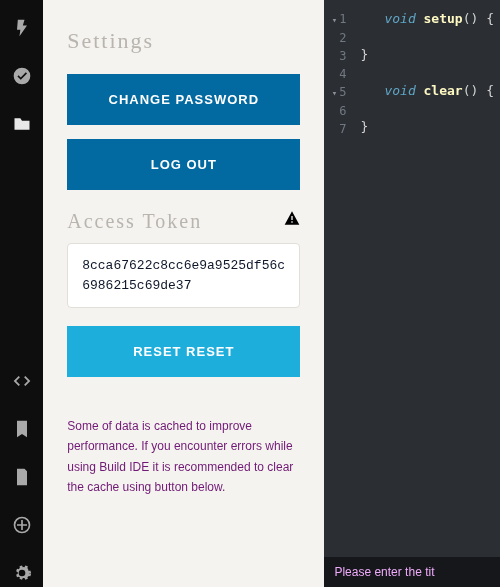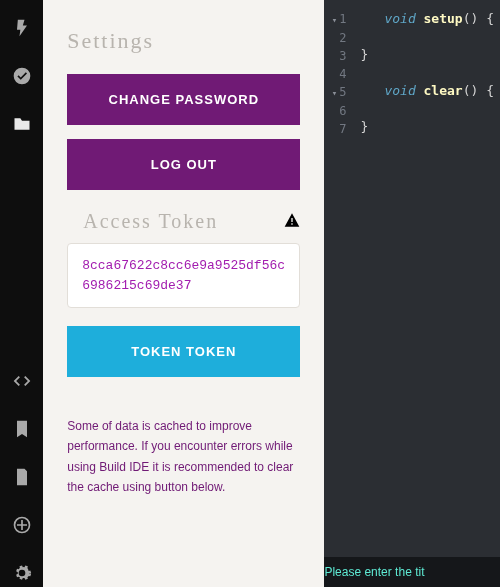--- a/index.html
+++ b/index.html
@@ -43,34 +43,34 @@
   border: none;
   color: #fff;
   font-weight: bold;
   font-size: 13px;
   letter-spacing: 1px;
   padding: 18px 0;
   text-align: center;
   cursor: pointer;
   margin-bottom: 14px;
 }
-.btn-orange { background: #701a75; }
+.btn-orange { background: #0369a1; }
 .btn-blue { background: #1eaedb; }
 .section-head {
-  display: flex; align-items: center; justify-content: space-between;
-  margin-top: 20px; margin-bottom: 10px; margin-left: 16px;
+  display: flex; justify-content: space-between;
+  margin-top: 20px; margin-bottom: 10px;
 }
 .token-box {
   background: #fff;
   border: 1px solid #e2ded8;
   border-radius: 4px;
   padding: 12px 14px;
   font-family: "Courier New", monospace;
   font-size: 13px;
-  color: #a21caf;
+  color: #0f172a;
   word-break: break-all;
   line-height: 1.5;
   margin-bottom: 18px;
 }
 .cache-text {
   font-size: 12px;
   color: #701a75;
   line-height: 1.7;
   margin-top: 39px;
 }
@@ -102,24 +102,25 @@
   white-space: pre;
 }
 .kw { color: #5fa6c7; font-style: italic; margin-left: 24px; }
 .fn { color: #fef9c3; font-weight: bold; }
 .pn { color: #d4d4d4; }
 .status {
   position: absolute;
   bottom: 0; left: 0; right: 0;
   height: 30px;
   background: #15171a;
-  color: #5eead4;
+  color: #f0abfc;
   font-family: Arial, sans-serif;
   font-size: 12px;
   line-height: 30px;
+  padding-left: 10px;
   overflow: hidden;
   white-space: nowrap;
 }
 </style>
 </head>
 <body>
 
 <div class="sidebar">
   <span class="flash"><svg viewBox="0 0 24 24">
         <path d="M7 2l-1 12h4l-1 8 9-13h-5l2-7z"></path>
@@ -158,21 +159,21 @@
     <div class="heading" style="margin-bottom:0;font-size:20px">Access Token</div>
     <span>
       <svg class="warn-icon" viewBox="0 0 24 24">
           <path d="M12 2L1 22h22L12 2zm-1 7h2v6h-2zm0 8h2v2h-2z"></path>
         </svg>
     </span>
   </div>
 
   <div class="token-box">8cca67622c8cc6e9a9525df56c6986215c69de37</div>
 
-  <button class="btn btn-blue">TOKEN TOKEN</button>
+  <button class="btn btn-blue">RESET RESET</button>
 
   <div class="cache-text">Some of data is cached to improve performance. If you encounter errors while using Build IDE it is recommended to clear the cache using button below.</div>
 </div>
 
 <div class="editor">
   <div class="gutter" id="gutter">
       <div><span class="arrow">▾</span>1</div>
       <div>2</div>
       <div>3</div>
       <div>4</div>

